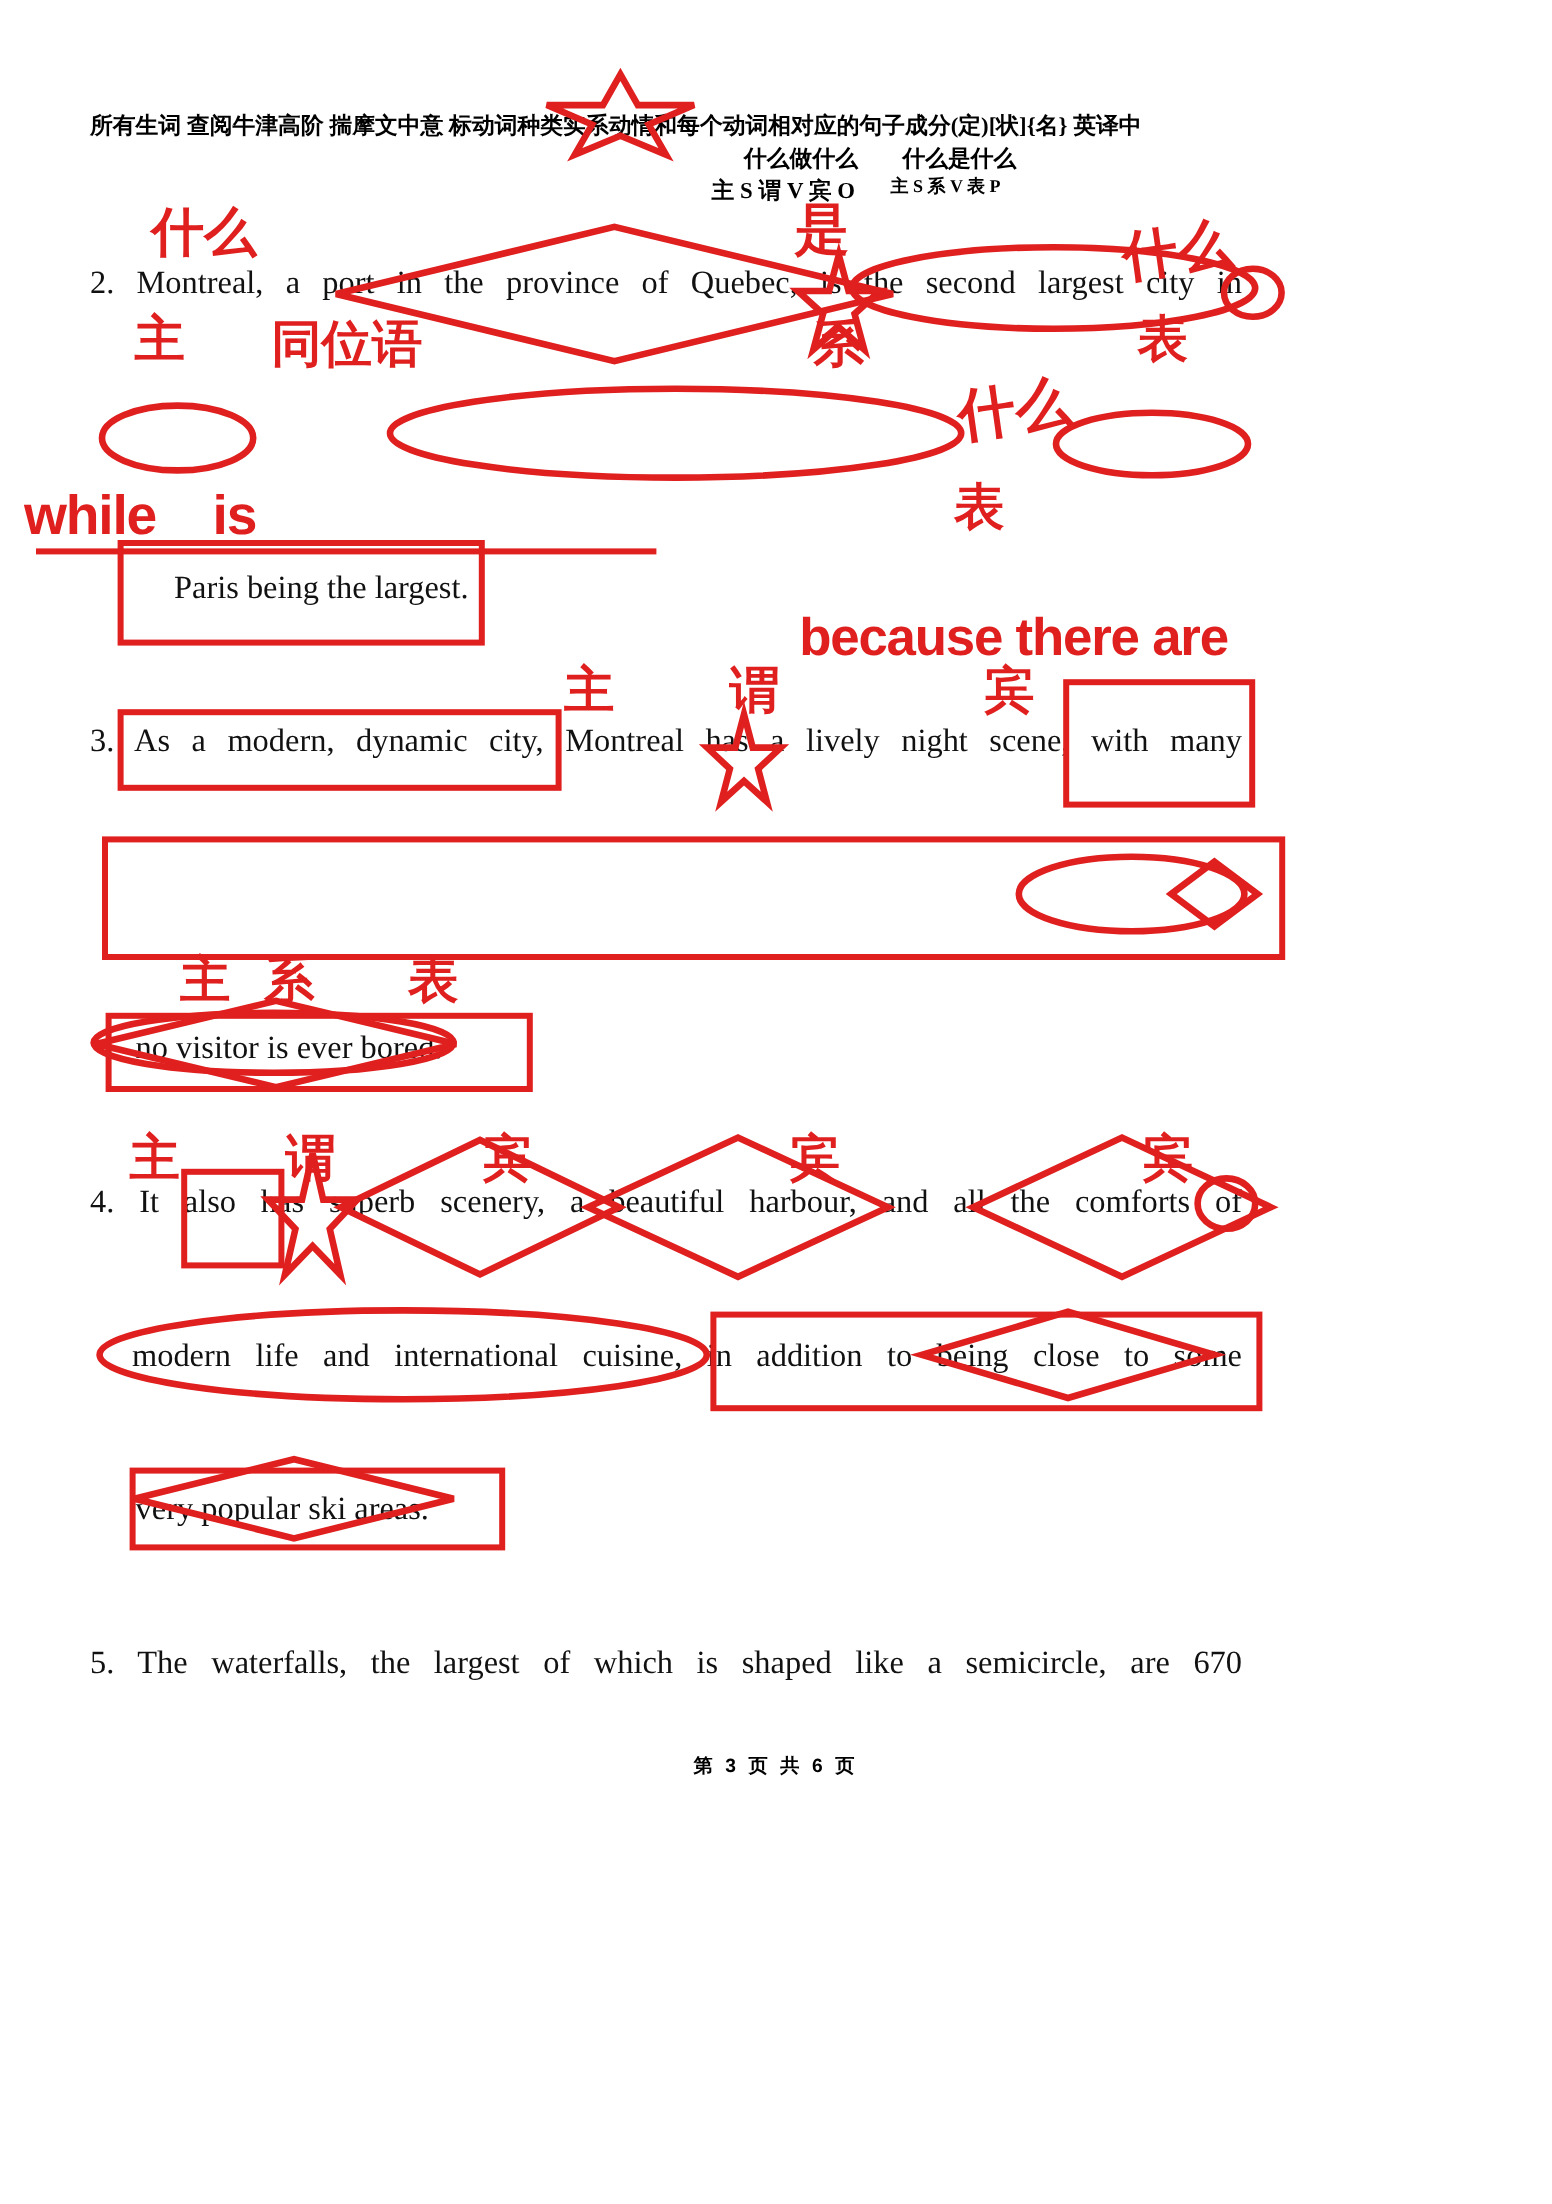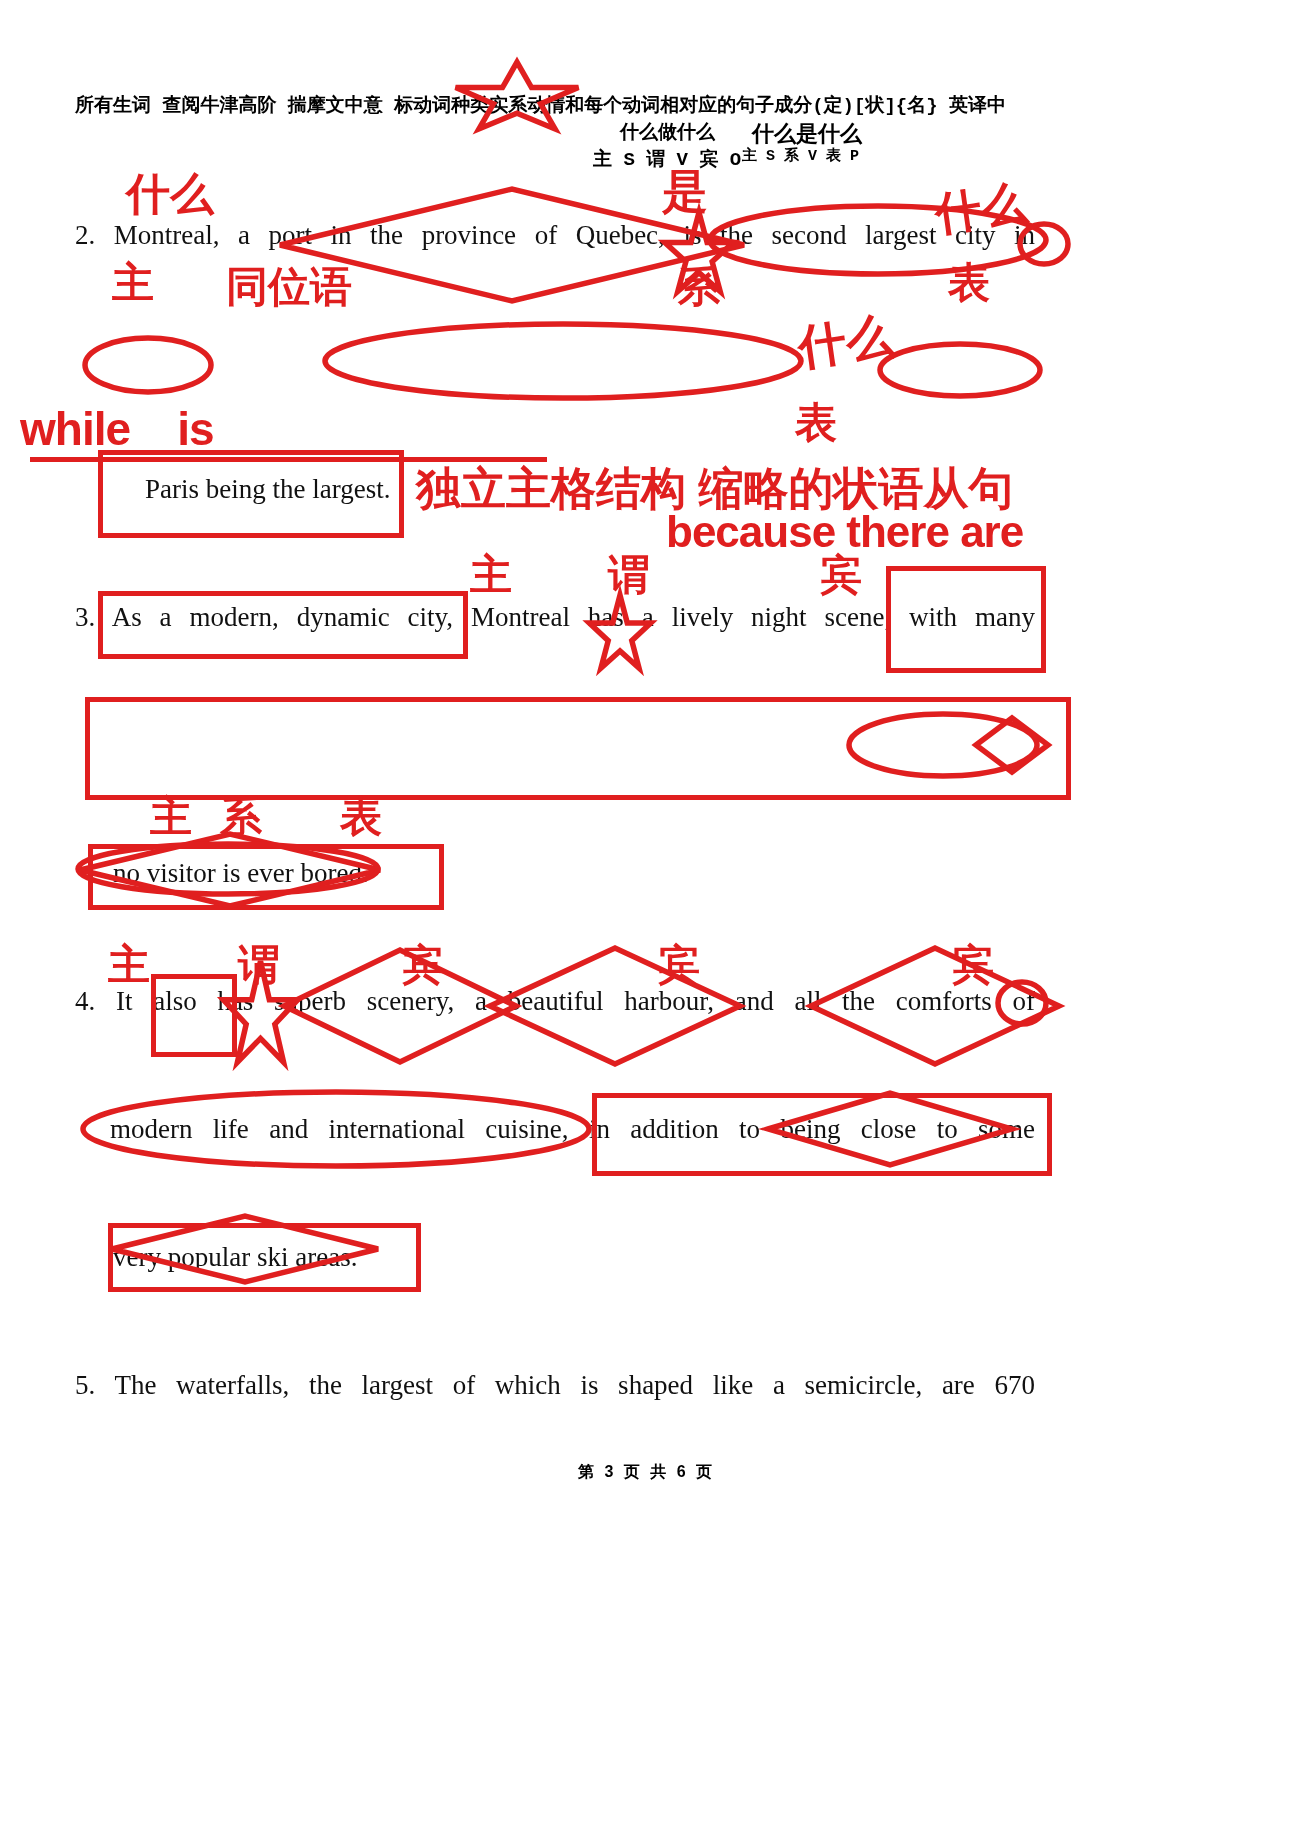--- a/index.html
+++ b/index.html
@@ -1,41 +1,41 @@
 <!DOCTYPE html>
 <html><head>
 <meta charset="utf-8">
 <style>
   html,body{margin:0;padding:0;background:#ffffff;}
   .page{position:relative;width:1293px;height:1837px;background:#ffffff;overflow:hidden;
         font-family:"Liberation Sans",sans-serif;}
   .abs{position:absolute;}
   
-  .hdr{color:#000;font-weight:bold;white-space:nowrap;font-family:Liberation Mono, monospace;}
+  .hdr{color:#000;font-weight:bold;white-space:nowrap;font-family:Liberation Serif, serif;}
   
   .eng{font-family:"Liberation Serif",serif;color:#111;font-size:27px;white-space:nowrap;}
   .eng.just{white-space:normal;text-align:justify;text-align-last:justify;}
   
   .red{color:#e01f1f;font-weight:900;white-space:pre;line-height:1;}
   .marker{font-family:"Liberation Sans",sans-serif;letter-spacing:-1px;}
   .rbox{position:absolute;border:5px solid #e01f1f;background:transparent;}
   .rbar{position:absolute;background:#e01f1f;}
   svg.shape{position:absolute;overflow:visible;}
   svg.shape polygon, svg.shape ellipse{fill:none;stroke:#e01f1f;stroke-width:5.5;vector-effect:non-scaling-stroke;stroke-linejoin:miter;}
   .footer{position:absolute;left:0;top:1462px;width:100%;text-align:center;color:#000000;
           font-size:16px;font-weight:bold;letter-spacing:3px;}
 </style>
 </head>
 <body>
 
 <div class="page">
 
   <div class="abs hdr" style="left:75px;top:92px;font-size:19px;">所有生词 查阅牛津高阶 揣摩文中意 标动词种类实系动情和每个动词相对应的句子成分(定)[状]{名} 英译中</div>
   <div class="abs hdr" style="left:620px;top:119px;font-size:19px;">什么做什么</div>
-  <div class="abs hdr" style="left:752px;top:119px;font-size:22px;">什么是什么</div>
+  <div class="abs hdr" style="left:752px;top:119px;font-size:19px;">什么是什么</div>
   <div class="abs hdr" style="left:593px;top:146px;font-size:19px;">主 S 谓 V 宾 O</div>
   <div class="abs hdr" style="left:742px;top:146px;font-size:15px;">主 S 系 V 表 P</div>
 
   <div class="abs eng just" style="left:75px;top:220px;width:960px;">2. Montreal, a port in the province of Quebec, is the second largest city in</div>
   <div class="abs eng" style="left:113px;top:474px;margin-left:32px;">Paris being the largest.</div>
   <div class="abs eng just" style="left:75px;top:602px;width:960px;">3. As a modern, dynamic city, Montreal has a lively night scene, with many</div>
   <div class="abs eng" style="left:113px;top:858px;">no visitor is ever bored.</div>
   <div class="abs eng just" style="left:75px;top:986px;width:960px;">4. It also has superb scenery, a beautiful harbour, and all the comforts of</div>
   <div class="abs eng just" style="left:110px;top:1114px;width:925px;">modern life and international cuisine, in addition to being close to some</div>
   <div class="abs eng" style="left:113px;top:1242px;">very popular ski areas.</div>
@@ -120,21 +120,20 @@
   <div class="abs red" style="left:126px;top:172px;font-size:44px;">什么</div>
   <div class="abs red" style="left:662px;top:168px;font-size:46px;">是</div>
   <div class="abs red" style="left:935px;top:185px;font-size:46px;transform:rotate(-8deg);">什么</div>
   <div class="abs red" style="left:112px;top:262px;font-size:42px;">主</div>
   <div class="abs red" style="left:226px;top:266px;font-size:42px;">同位语</div>
   <div class="abs red" style="left:678px;top:266px;font-size:42px;">系</div>
   <div class="abs red" style="left:948px;top:262px;font-size:42px;">表</div>
   <div class="abs red" style="left:798px;top:318px;font-size:48px;transform:rotate(-8deg);">什么</div>
   <div class="abs red" style="left:795px;top:402px;font-size:42px;">表</div>
   <div class="abs red marker" style="left:20px;top:406px;font-size:46px;font-weight:700;">while    is</div>
-  <div class="abs red" style="left:416px;top:466px;font-size:45px;">独立主格结构 缩略的状语从句</div>
   <div class="abs red marker" style="left:666px;top:510px;font-size:44px;font-weight:700;">because there are</div>
   <div class="abs red" style="left:470px;top:554px;font-size:42px;">主</div>
   <div class="abs red" style="left:608px;top:554px;font-size:42px;">谓</div>
   <div class="abs red" style="left:820px;top:554px;font-size:42px;">宾</div>
   <div class="abs red" style="left:150px;top:796px;font-size:42px;">主</div>
   <div class="abs red" style="left:220px;top:796px;font-size:42px;">系</div>
   <div class="abs red" style="left:340px;top:796px;font-size:42px;">表</div>
   <div class="abs red" style="left:108px;top:944px;font-size:42px;">主</div>
   <div class="abs red" style="left:238px;top:944px;font-size:42px;">谓</div>
   <div class="abs red" style="left:402px;top:944px;font-size:42px;">宾</div>

